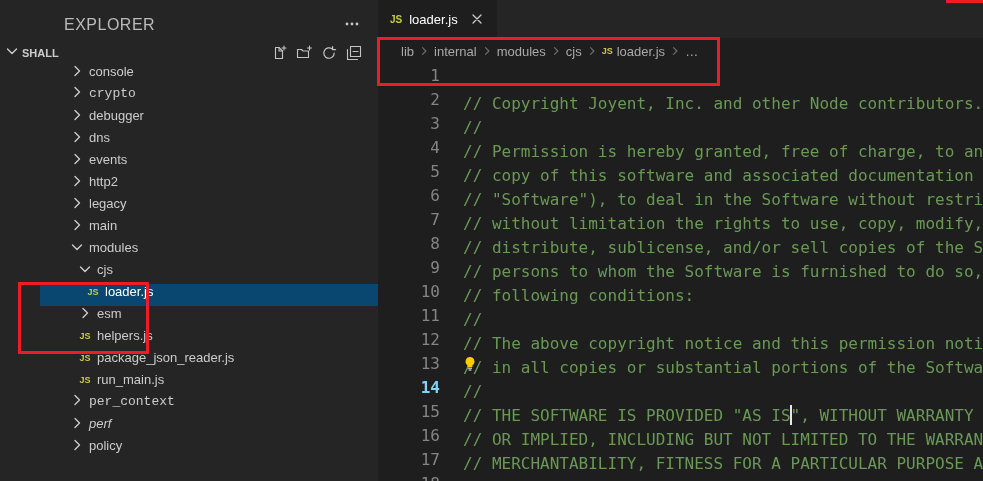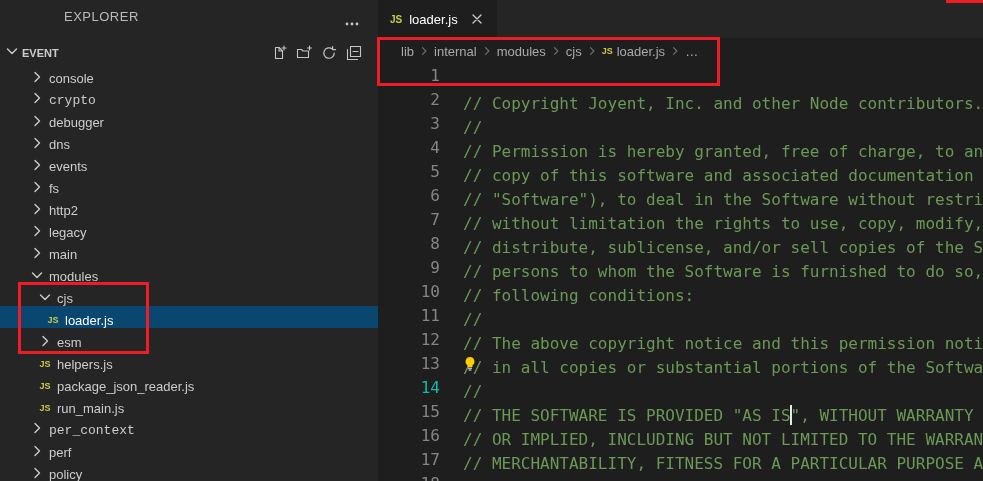--- a/index.html
+++ b/index.html
@@ -4,51 +4,51 @@
 <style>
   * { box-sizing: border-box; margin: 0; padding: 0; }
   html,body { width:983px; height:481px; overflow:hidden; }
   body {
     position:relative; background:#1e1e1e;
     font-family:"Liberation Sans", sans-serif; color:#cccccc;
   }
 
   
   .sidebar { position:absolute; left:0; top:0; width:378px; height:481px; background:#252526; overflow:hidden; }
-  .sb-title { position:absolute; left:16px; top:9px; font-size:13px; letter-spacing:.5px; color:#bbbbbb;padding-left:48px; }
+  .sb-title { position:absolute; left:16px; top:16px; font-size:16px; letter-spacing:.5px; color:#bbbbbb;padding-left:48px; }
   .sb-more { position:absolute; right:18px; top:16px; width:16px; height:16px; cursor:pointer; }
   .section { position:absolute; left:0; top:42px; right:0; height:22px; display:flex; align-items:center; padding-left:4px; }
   .section-name { font-size:11px; font-weight:bold; color:#cccccc; margin-left:2px; }
   .section-actions { margin-left:auto; display:flex; gap:9px; margin-right:16px; }
   .act-icon { width:16px; height:16px; cursor:pointer; }
   .act-icon svg, .sb-more svg { display:block; }
 
   .tree { position:absolute; left:0; top:64px; right:0; bottom:0; overflow:hidden; }
-  .tree-row { display:flex; align-items:flex-end; height:22px; font-size:13px; color:#cccccc; cursor:pointer; white-space:nowrap; }
+  .tree-row { display:flex; align-items:flex-start; height:22px; font-size:13px; color:#cccccc; cursor:pointer; white-space:nowrap;margin-left:40px; }
   .tree-row.selected { background:#094771; color:#ffffff; }
   .slot { width:16px; height:16px; flex:0 0 16px; display:flex; align-items:center; justify-content:center; position:relative; }
   .label { margin-left:4px; }
   .jsb { font-size:9px; font-weight:bold; color:#cbcb41; font-family:"Liberation Sans",sans-serif; }
 
   
   .editor { position:absolute; left:378px; top:0; right:0; height:481px; background:#1e1e1e; overflow:hidden; }
   .tab-bar { position:absolute; left:0; top:0; right:0; height:38px; background:#252526; display:flex; }
   .tab { display:flex; align-items:center; gap:7px; padding:0 12px; background:#1e1e1e; color:#ffffff; font-size:13px; cursor:pointer; height:38px; }
   .tab .jsb { font-size:10px; }
   .tab-close { width:16px; height:16px; display:flex; align-items:center; justify-content:center; cursor:pointer; margin-left:4px; }
 
   .breadcrumbs { position:absolute; left:0; top:38px; right:0; height:26px; display:flex; align-items:center; padding-left:23px; font-size:13px; color:#a9a9a9; }
   .crumb { display:flex; align-items:center; gap:4px; cursor:pointer; }
   .crumb-sep { margin:0 4px; display:flex; align-items:center; }
 
   .code-area { position:absolute; left:0; top:64px; right:0; bottom:0; overflow:hidden;
     font-family:"DejaVu Sans Mono", monospace; font-size:16px; line-height:24px; }
   .code-line { display:flex; height:24px; cursor:text; }
   .ln { flex:0 0 62px; text-align:right; color:#858585; user-select:none; }
-  .ln.active { color:#14b8a6; }
+  .ln.active { color:#7dd3fc;font-weight:bold; }
   .code { padding-left:23px; white-space:pre; color:#6a9955;margin-top:28px; }
   .cursor { display:inline-block; width:2px; height:20px; background:#e8e8e8; vertical-align:-4px; margin:0 -1px; }
   .sel { background:#264f78; }
 
   .lightbulb { position:absolute; left:84px; top:356px; width:16px; height:16px; z-index:5; }
 
   
   .anno { position:absolute; border:3px solid #ee1c25; z-index:99; pointer-events:none; }
   .anno-breadcrumb { left:377px; top:37px; width:343px; height:49px; }
   .anno-tree { left:18px; top:282px; width:131px; height:72px; }
@@ -69,21 +69,21 @@
         <circle cx="13" cy="8" r="1.4"></circle>
       </svg>
   </div>
 
   <div class="section">
     <span>
       <svg width="16" height="16" viewBox="0 0 16 16" fill="none" stroke="#cccccc" stroke-width="1.4">
           <path d="M3.5 6L8 10.5L12.5 6"></path>
         </svg>
     </span>
-    <span class="section-name">EVENT</span>
+    <span class="section-name">SHALL</span>
     <span class="section-actions">
       <span class="act-icon">
         <svg width="16" height="16" viewBox="0 0 16 16" fill="none" stroke="#c5c5c5" stroke-width="1.1">
             <path d="M8 2.5H4.5v11h7V6L8 2.5z"></path>
             <path d="M8 2.5V6h3.5"></path>
             <path d="M13 1v4M11 3h4"></path>
           </svg>
       </span>
       <span class="act-icon">
         <svg width="16" height="16" viewBox="0 0 16 16" fill="none" stroke="#c5c5c5" stroke-width="1.1">
@@ -165,31 +165,20 @@
   </div>
       <div class="tree-row" style="padding-left: 29px;">
     <span class="slot">
       <span class="chev-right">
         <svg width="16" height="16" viewBox="0 0 16 16" fill="none" stroke="#cccccc" stroke-width="1.4">
               <path d="M6 3.5L10.5 8L6 12.5"></path>
             </svg>
       </span>
 
     </span>
-    <span class="label">fs</span>
-  </div>
-      <div class="tree-row" style="padding-left: 29px;">
-    <span class="slot">
-      <span class="chev-right">
-        <svg width="16" height="16" viewBox="0 0 16 16" fill="none" stroke="#cccccc" stroke-width="1.4">
-              <path d="M6 3.5L10.5 8L6 12.5"></path>
-            </svg>
-      </span>
-
-    </span>
     <span class="label">http2</span>
   </div>
       <div class="tree-row" style="padding-left: 29px;">
     <span class="slot">
       <span class="chev-right">
         <svg width="16" height="16" viewBox="0 0 16 16" fill="none" stroke="#cccccc" stroke-width="1.4">
               <path d="M6 3.5L10.5 8L6 12.5"></path>
             </svg>
       </span>
 
@@ -274,21 +263,21 @@
     <span class="slot">
       <span class="chev-right">
         <svg width="16" height="16" viewBox="0 0 16 16" fill="none" stroke="#cccccc" stroke-width="1.4">
               <path d="M6 3.5L10.5 8L6 12.5"></path>
             </svg>
       </span>
 
     </span>
     <span class="label">per_context</span>
   </div>
-      <div class="tree-row" style="padding-left: 29px;">
+      <div class="tree-row" style="padding-left: 29px; font-style: italic;">
     <span class="slot">
       <span class="chev-right">
         <svg width="16" height="16" viewBox="0 0 16 16" fill="none" stroke="#cccccc" stroke-width="1.4">
               <path d="M6 3.5L10.5 8L6 12.5"></path>
             </svg>
       </span>
 
     </span>
     <span class="label">perf</span>
   </div>

